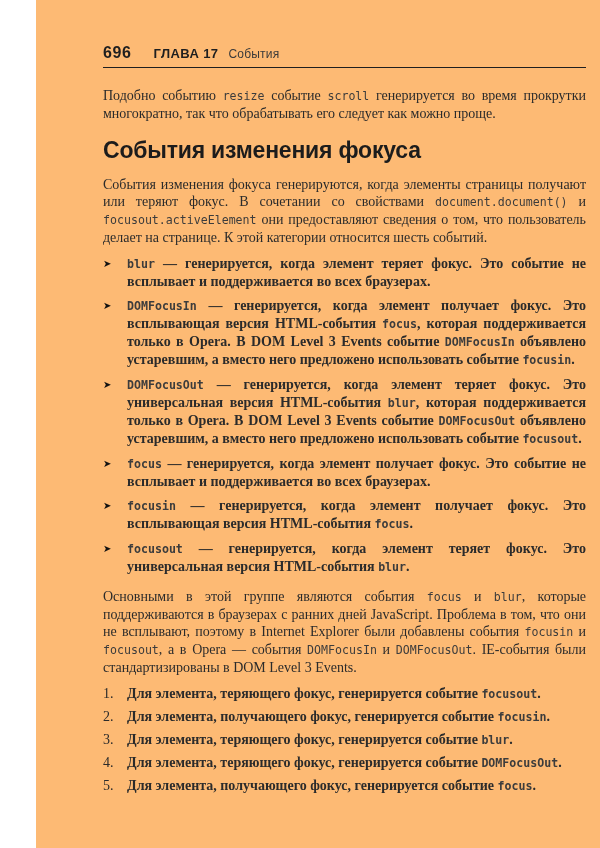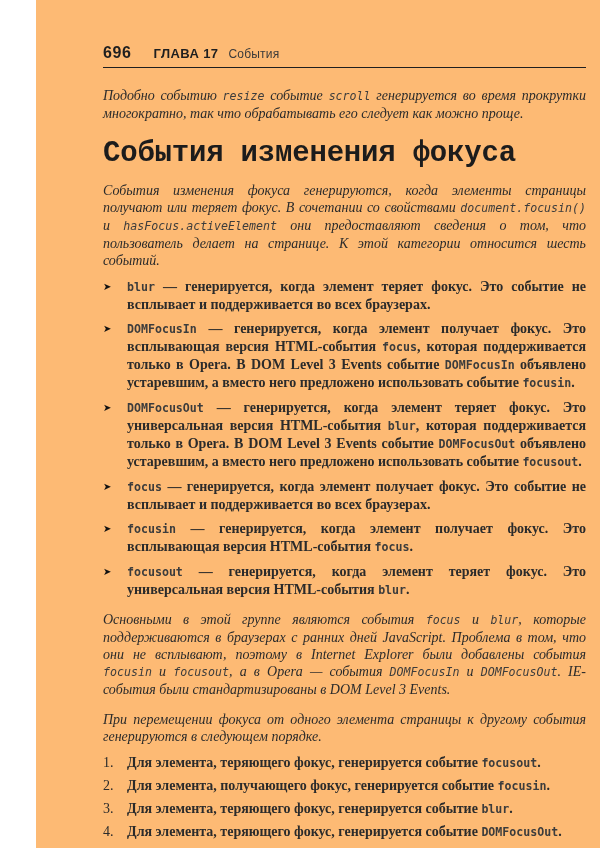--- a/index.html
+++ b/index.html
@@ -45,29 +45,28 @@
     margin: 5px 0 0 0;
   }
   
   p.body {
     margin: 0;
     margin-top: 12px;
     font-size: 14px;
     line-height: 17px;
     text-align: justify;
     hyphens: auto;
-    font-style: italic;
     -webkit-hyphens: auto;
   }
   p.first-after-rule { margin-top: 19px; }
   p.spaced { margin-top: 13px; }
   h1.section-heading {
-    font-family: Liberation Mono, monospace;
+    font-family: Liberation Sans, sans-serif;
     font-weight: bold;
-    font-size: 29px;
+    font-size: 23px;
     letter-spacing: -0.2px;
     color: #1c1c1c;
     margin: 15px 0 6px 0;
   }
   .code {
     font-family: "DejaVu Sans Mono", "Liberation Mono", monospace;
     font-size: 11.6px;
     color: #3c3c3c;
   }
   
@@ -115,21 +114,21 @@
     <span class="page-num">696</span>
     <span class="chapter-label">ГЛАВА 17</span>
     <span class="chapter-title">События</span>
   </header>
   <hr class="head-rule">
 
   <p class="body first-after-rule"><span>Подобно событию </span><span class="code">resize</span><span> событие </span><span class="code">scroll</span><span> генерируется во время прокрутки многократно, так что обрабатывать его следует как можно проще.</span></p>
 
   <h1 class="section-heading">События изменения фокуса</h1>
 
-  <p class="body"><span>События изменения фокуса генерируются, когда элементы страницы получают или теряет фокус. В сочетании со свойствами </span><span class="code">document.focusin()</span><span> и </span><span class="code">hasFocus.activeElement</span><span> они предоставляют сведения о том, что пользователь делает на странице. К этой категории относится шесть событий.</span></p>
+  <p class="body"><span>События изменения фокуса генерируются, когда элементы страницы получают или теряют фокус. В сочетании со свойствами </span><span class="code">document.document()</span><span> и </span><span class="code">focusout.activeElement</span><span> они предоставляют сведения о том, что пользователь делает на странице. К этой категории относится шесть событий.</span></p>
 
   <ul class="arrow-list">
       <li>
         <span class="marker">➤</span>
         <span class="item-text"><span class="code">blur</span><span> — генерируется, когда элемент теряет фокус. Это событие не всплывает и поддерживается во всех браузерах.</span></span>
       </li>
       <li>
         <span class="marker">➤</span>
         <span class="item-text"><span class="code">DOMFocusIn</span><span> — генерируется, когда элемент получает фокус. Это всплывающая версия HTML-события </span><span class="code">focus</span><span>, которая поддерживается только в Opera. В DOM Level 3 Events событие </span><span class="code">DOMFocusIn</span><span> объявлено устаревшим, а вместо него предложено использовать событие </span><span class="code">focusin</span><span>.</span></span>
       </li>
@@ -146,21 +145,20 @@
         <span class="item-text"><span class="code">focusin</span><span> — генерируется, когда элемент получает фокус. Это всплывающая версия HTML-события </span><span class="code">focus</span><span>.</span></span>
       </li>
       <li>
         <span class="marker">➤</span>
         <span class="item-text"><span class="code">focusout</span><span> — генерируется, когда элемент теряет фокус. Это универсальная версия HTML-события </span><span class="code">blur</span><span>.</span></span>
       </li>
     </ul>
 
   <p class="body"><span>Основными в этой группе являются события </span><span class="code">focus</span><span> и </span><span class="code">blur</span><span>, которые поддерживаются в браузерах с ранних дней JavaScript. Проблема в том, что они не всплывают, поэтому в Internet Explorer были добавлены события </span><span class="code">focusin</span><span> и </span><span class="code">focusout</span><span>, а в Opera — события </span><span class="code">DOMFocusIn</span><span> и </span><span class="code">DOMFocusOut</span><span>. IE-события были стандартизированы в DOM Level 3 Events.</span></p>
 
-  <p class="body spaced"><span>При перемещении фокуса от одного элемента страницы к другому события генерируются в следующем порядке.</span></p>
 
   <ol class="num-list">
       <li>
         <span class="marker">1.</span>
         <span class="item-text"><span>Для элемента, теряющего фокус, генерируется событие </span><span class="code">focusout</span><span>.</span></span>
       </li>
       <li>
         <span class="marker">2.</span>
         <span class="item-text"><span>Для элемента, получающего фокус, генерируется событие </span><span class="code">focusin</span><span>.</span></span>
       </li>

